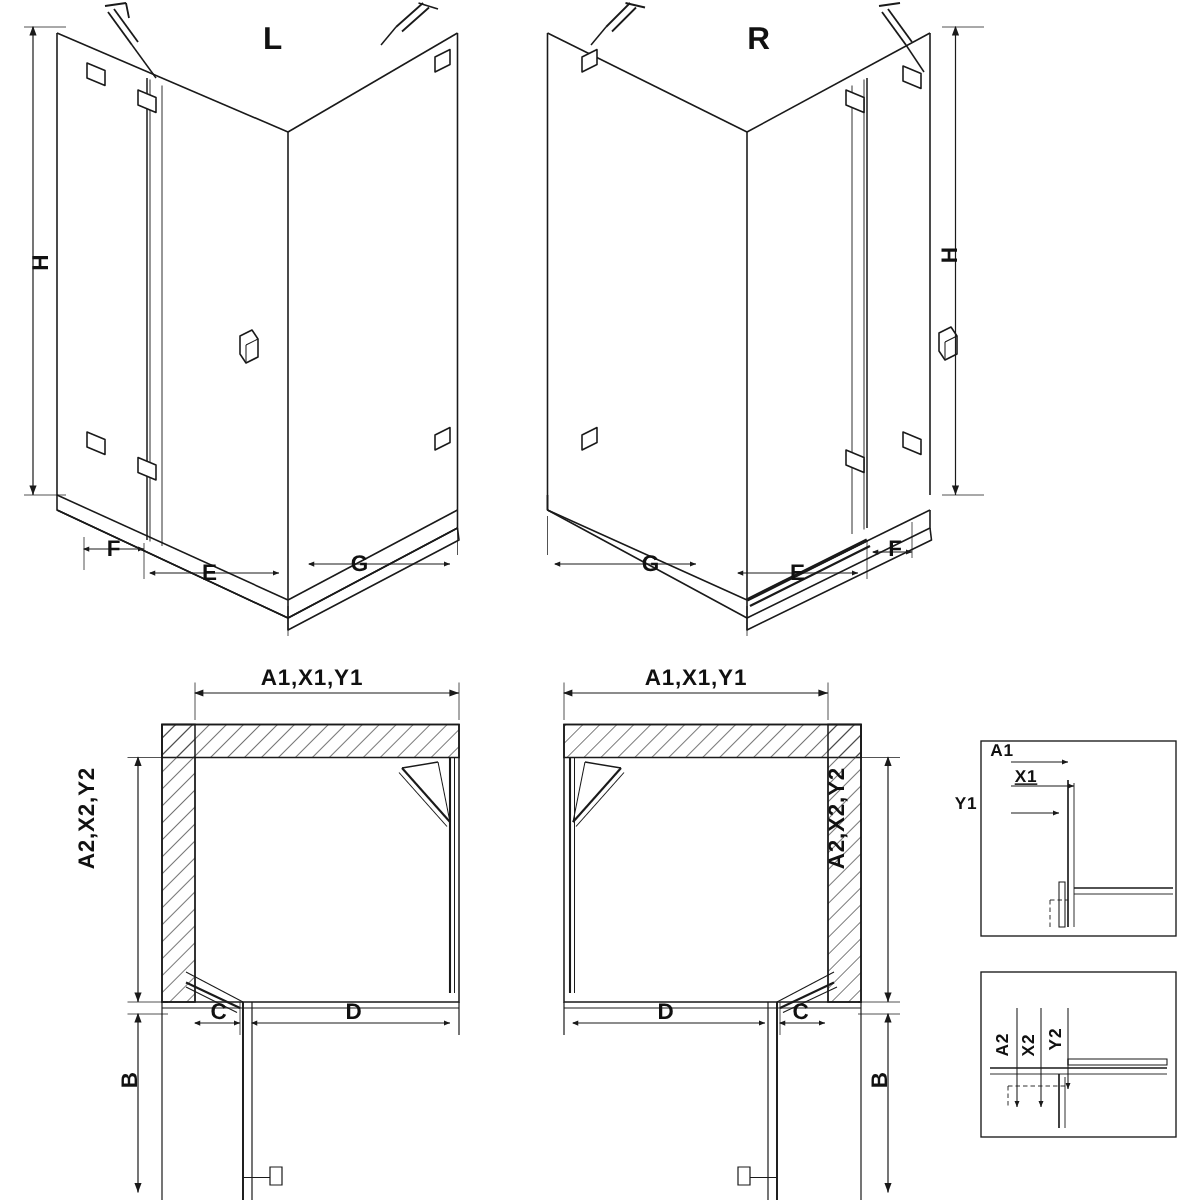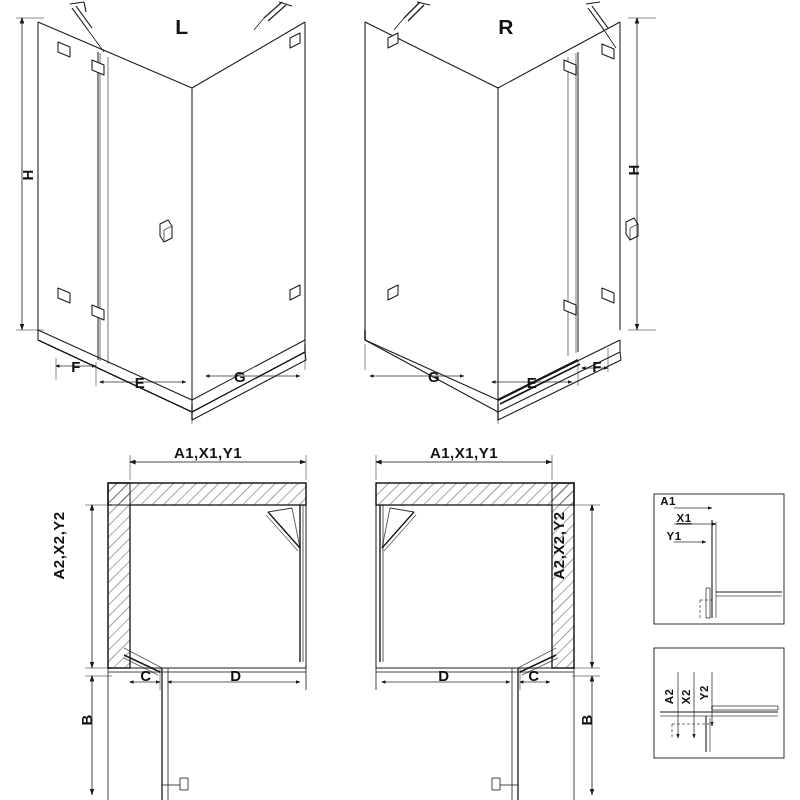--- a/index.html
+++ b/index.html
@@ -350,19 +350,19 @@
   <div class="lbl center" style="left:146px; top:675px;">C</div>
   <div class="lbl center" style="left:236px; top:675px;">D</div>
   <div class="lbl center" style="left:444px; top:675px;">D</div>
   <div class="lbl center" style="left:534px; top:675px;">C</div>
 
   <div class="lbl center rot" style="left:85px; top:733px;">B</div>
   <div class="lbl center rot" style="left:585px; top:733px;">B</div>
 
   <div class="lbl small center" style="left:668px; top:502px;">A1</div>
   <div class="lbl small center" style="left:684px; top:519px;text-decoration:underline;">X1</div>
-  <div class="lbl small center" style="left:674px; top:537px;text-align:center;">Y1</div>
+  <div class="lbl small center" style="left:644px; top:537px;text-align:center;">Y1</div>
 
   <div class="lbl small center rot" style="left:672px; top:710px;">A2</div>
   <div class="lbl small center rot" style="left:689px; top:710px;">X2</div>
   <div class="lbl small center rot" style="left:707px; top:706px;">Y2</div>
 
 </div>
 
 </body></html>

